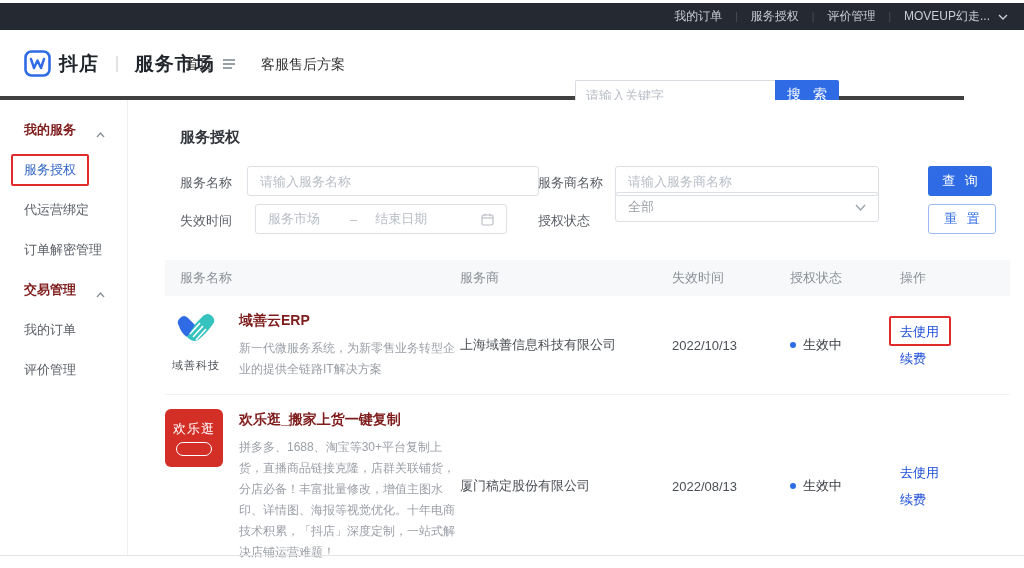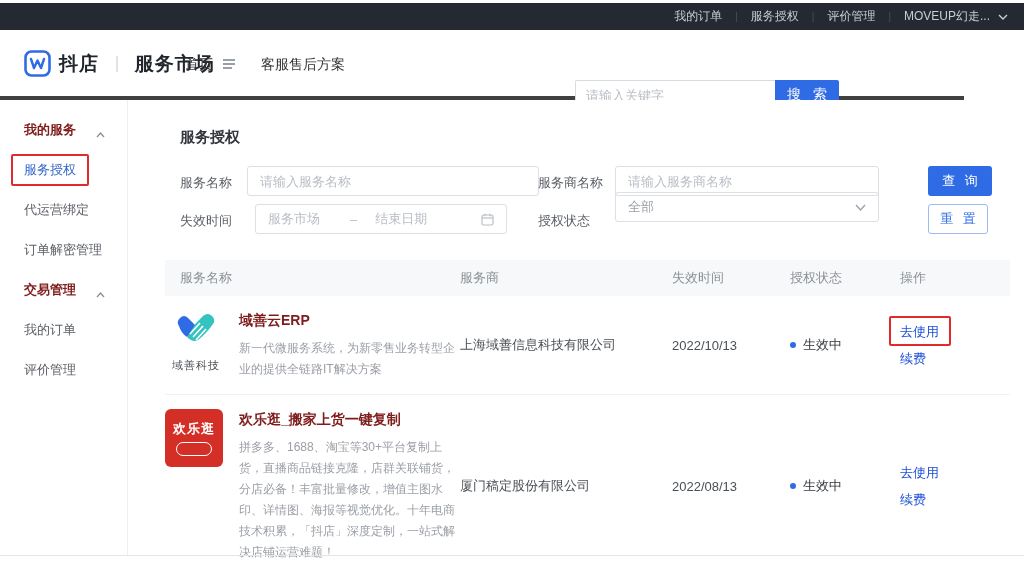--- a/index.html
+++ b/index.html
@@ -63,21 +63,21 @@
             color:#b9bec6; cursor:pointer; }
   .daterange .sep { margin:0 18px 0 30px; color:#b9bec6; }
   .daterange .cal { margin-left:auto; display:inline-flex; }
   .fselect { position:absolute; height:30px; border:1px solid #dcdfe4; border-radius:3px;
             display:flex; align-items:center; padding:0 12px; font-size:13px;
             color:#9aa0a8; cursor:pointer; }
   .fselect .chev { margin-left:auto; display:inline-flex; }
   .btn-primary { position:absolute; width:64px; height:30px; background:#2e6be5;
             color:#fff; border:none; border-radius:3px; font-size:13px;
             letter-spacing:3px; padding-left:3px; cursor:pointer; }
-  .btn-outline { position:absolute; width:60px; height:30px; background:#fff;
+  .btn-outline { position:absolute; width:68px; height:30px; background:#fff;
             color:#2e6be5; border:1px solid #9dbaf2; border-radius:3px; font-size:13px;
             letter-spacing:3px; padding-left:3px; cursor:pointer; }
 
   
   .table { position:absolute; left:37px; top:160px; width:845px; }
   .t-header { display:grid; grid-template-columns:295px 212px 118px 110px 110px;
               background:#f7f8fa; height:36px; align-items:center;
               font-size:13px; color:#8b9096; }
   .t-header > div:first-child { padding-left:15px; }
   .t-row { display:grid; grid-template-columns:295px 212px 118px 110px 110px;
@@ -95,21 +95,21 @@
   .action-link { position:relative; font-size:13px; color:#1d4ed8; cursor:pointer;
                  width:max-content; }
   .use-annot { left:-11px; top:-7px; width:62px; height:30px; }
 
   
   .logo-ys { width:62px; text-align:center; }
   .logo-ys .cap { font-size:11px; color:#4a4f55; margin-top:2px; letter-spacing:1px; }
   .logo-hlg { width:58px; height:58px; background:#d42f27; border-radius:6px;
               display:flex; flex-direction:column; align-items:center;
               justify-content:center; gap:4px; }
-  .logo-hlg .txt { color:#fff; font-size:13px; font-weight:bold; letter-spacing:1px; }
+  .logo-hlg .txt { color:#fff; font-size:13px; font-weight:normal; letter-spacing:1px; }
   .logo-hlg .oval { width:36px; height:14px; border:1.5px solid #fff; border-radius:8px; }
 
   .page-bottom-line { position:absolute; left:0; top:555px; width:1024px;
                       height:1px; background:#e5e5e5; }
 </style>
 </head>
 <body>
 
 <div class="topbar">
   <span class="topbar-item">我的订单</span>

